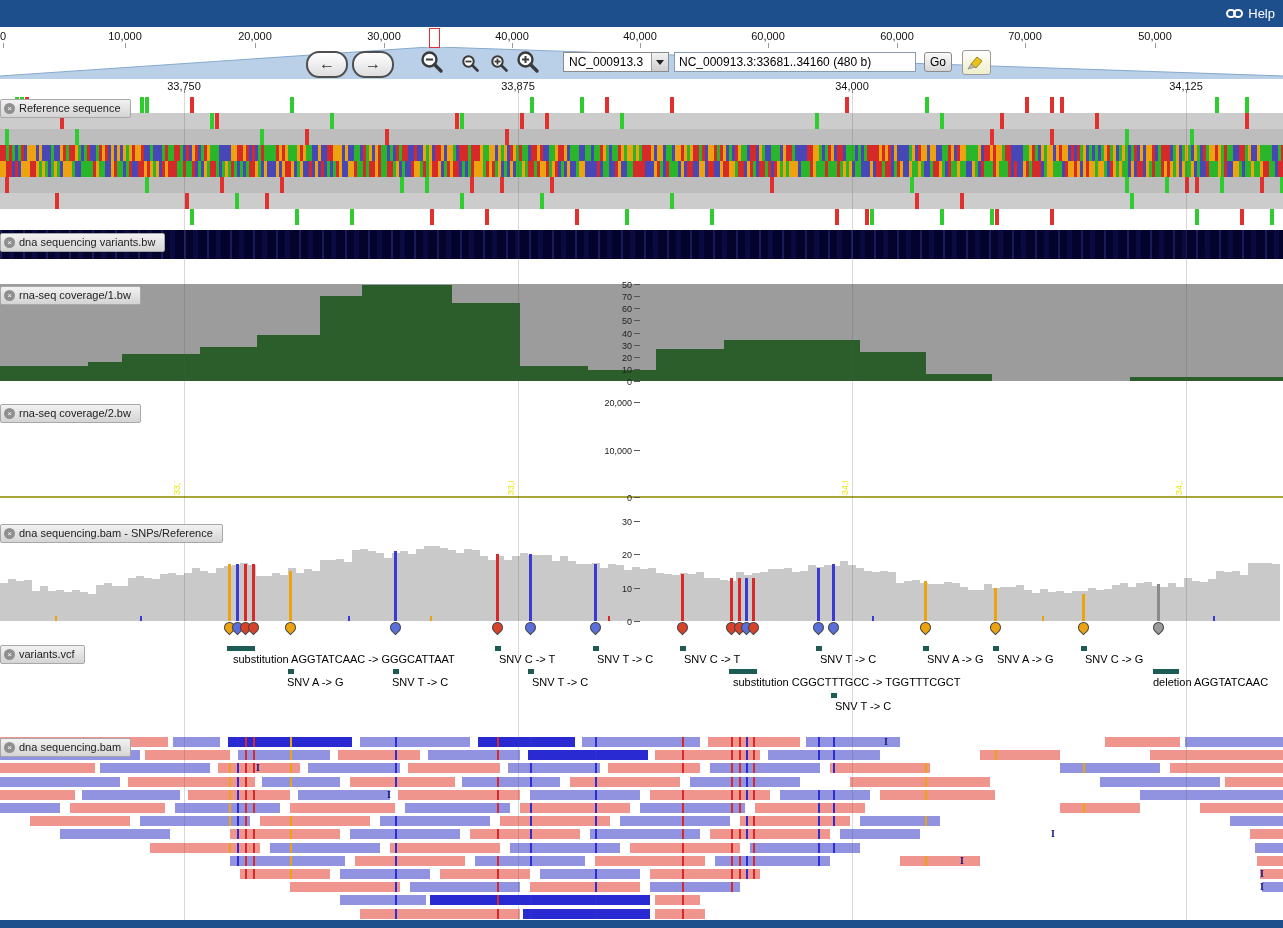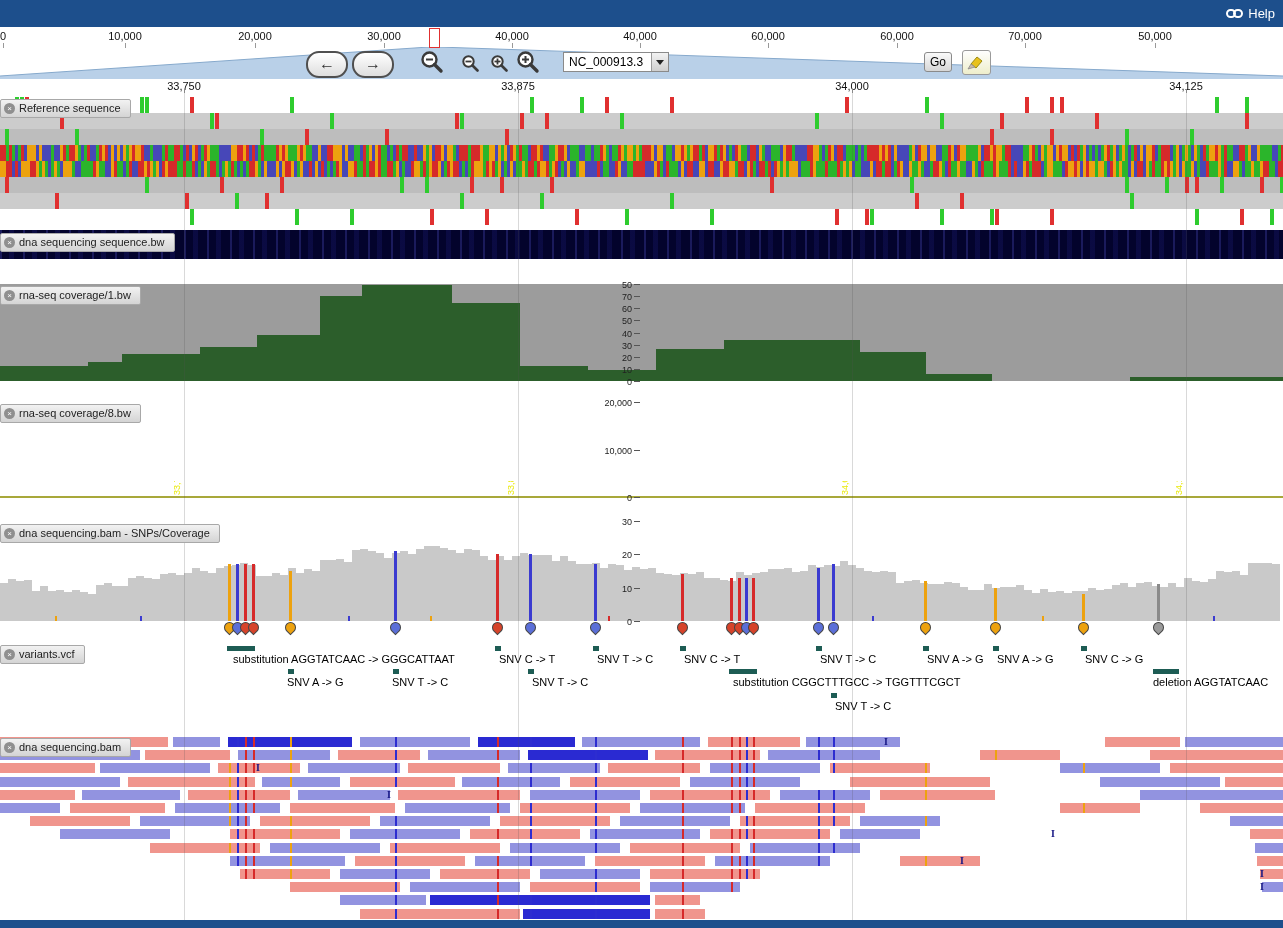--- a/index.html
+++ b/index.html
@@ -1695,47 +1695,48 @@
       <line x1="14.5" y1="14.5" x2="21" y2="21" stroke="#3a3a3a" stroke-width="3.4" stroke-linecap="round"></line>
     </svg>
   </div>
 
   <div class="ddl">
     <span>NC_000913.3</span>
     <span class="ddl-arrow">
         <span></span>
       </span>
   </div>
+  <input class="loc-input" value="NC_000913.3:33681..34160 (480 b)" style="">
   <div class="go-btn">Go</div>
   <div class="hl-btn">
     <svg width="25" height="21">
       <polygon points="8,13 14,6 19,10 13,17" fill="#e8c11c" stroke="#9a8a10" stroke-width="1"></polygon>
       <polygon points="5,18 8,13 12,16" fill="#c9b8a8" stroke="#8a8a8a" stroke-width="0.8"></polygon>
     </svg>
   </div>
 
   <div class="tlabel" style="left:0;top:99px">
     <span class="tclose">×</span>
     <span>Reference sequence</span>
   </div>
   <div class="tlabel" style="left:0;top:233px">
     <span class="tclose">×</span>
-    <span>dna sequencing sequence.bw</span>
+    <span>dna sequencing variants.bw</span>
   </div>
   <div class="tlabel" style="left:0;top:286px">
     <span class="tclose">×</span>
     <span>rna-seq coverage/1.bw</span>
   </div>
   <div class="tlabel" style="left:0;top:404px">
     <span class="tclose">×</span>
-    <span>rna-seq coverage/8.bw</span>
+    <span>rna-seq coverage/2.bw</span>
   </div>
   <div class="tlabel" style="left:0;top:524px">
     <span class="tclose">×</span>
-    <span>dna sequencing.bam - SNPs/Coverage</span>
+    <span>dna sequencing.bam - SNPs/Reference</span>
   </div>
   <div class="tlabel" style="left:0;top:645px">
     <span class="tclose">×</span>
     <span>variants.vcf</span>
   </div>
   <div class="tlabel" style="left:0;top:738px">
     <span class="tclose">×</span>
     <span>dna sequencing.bam</span>
   </div>
 

